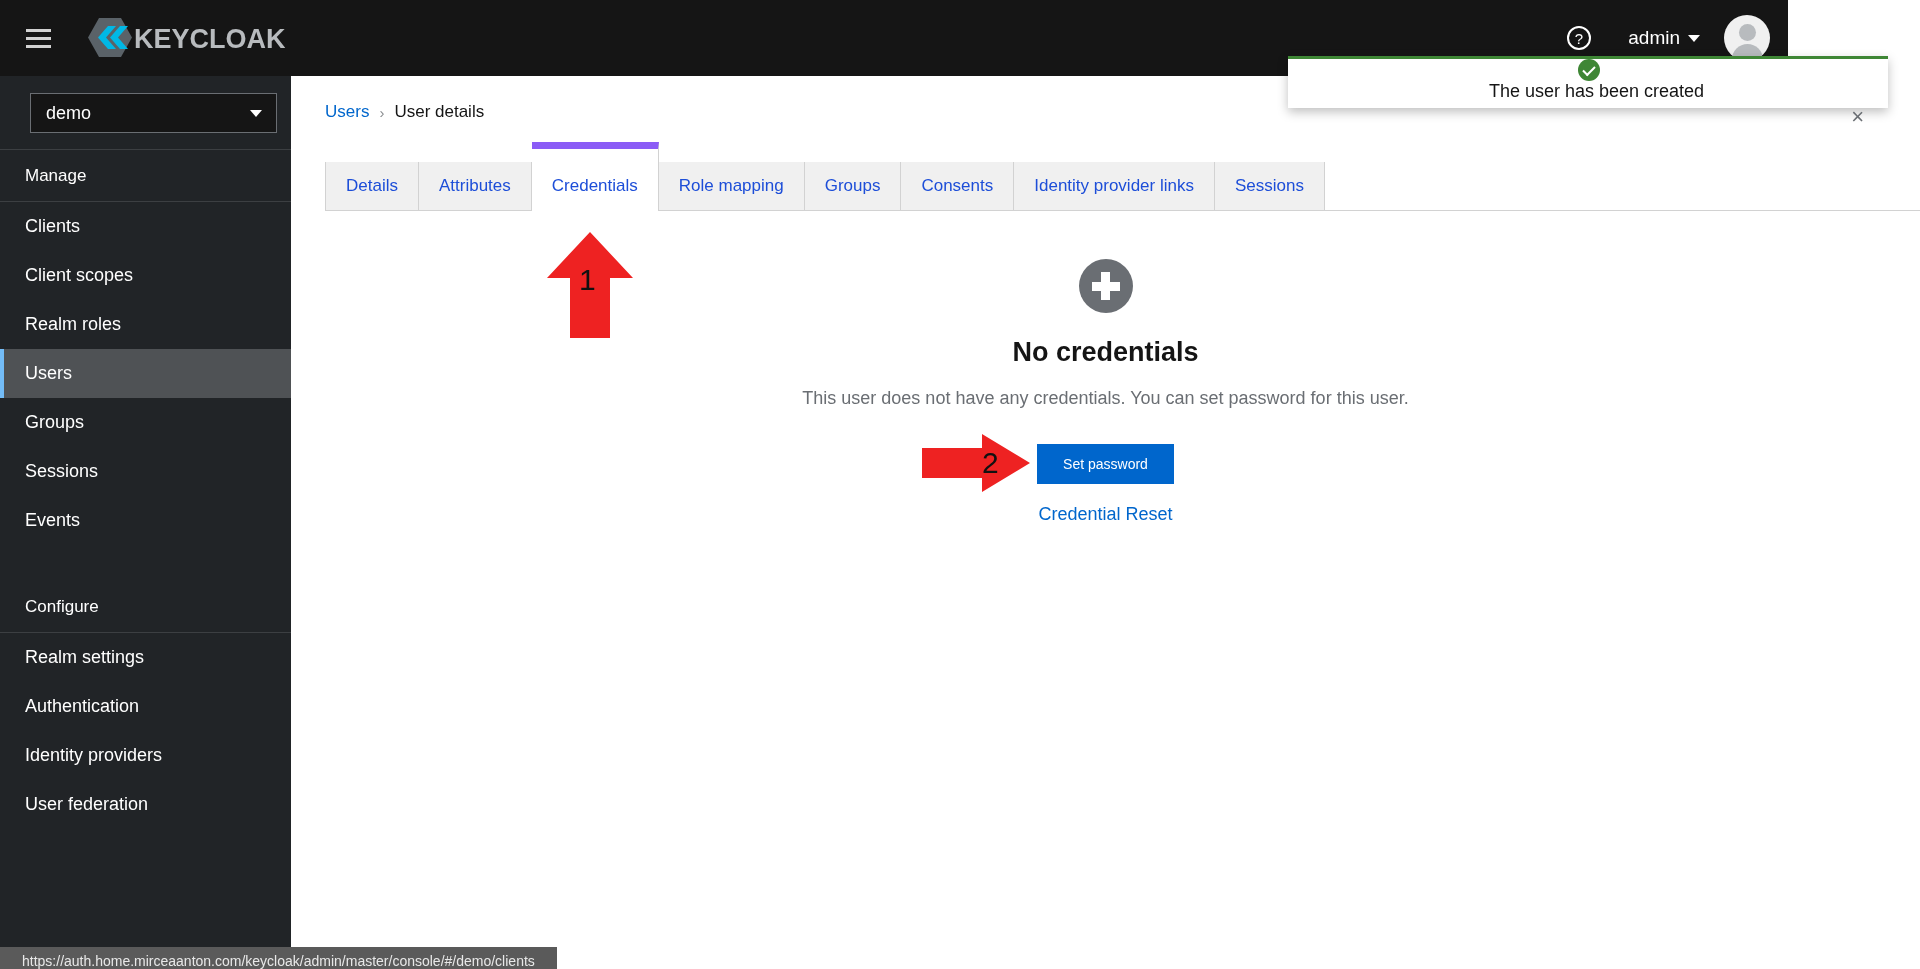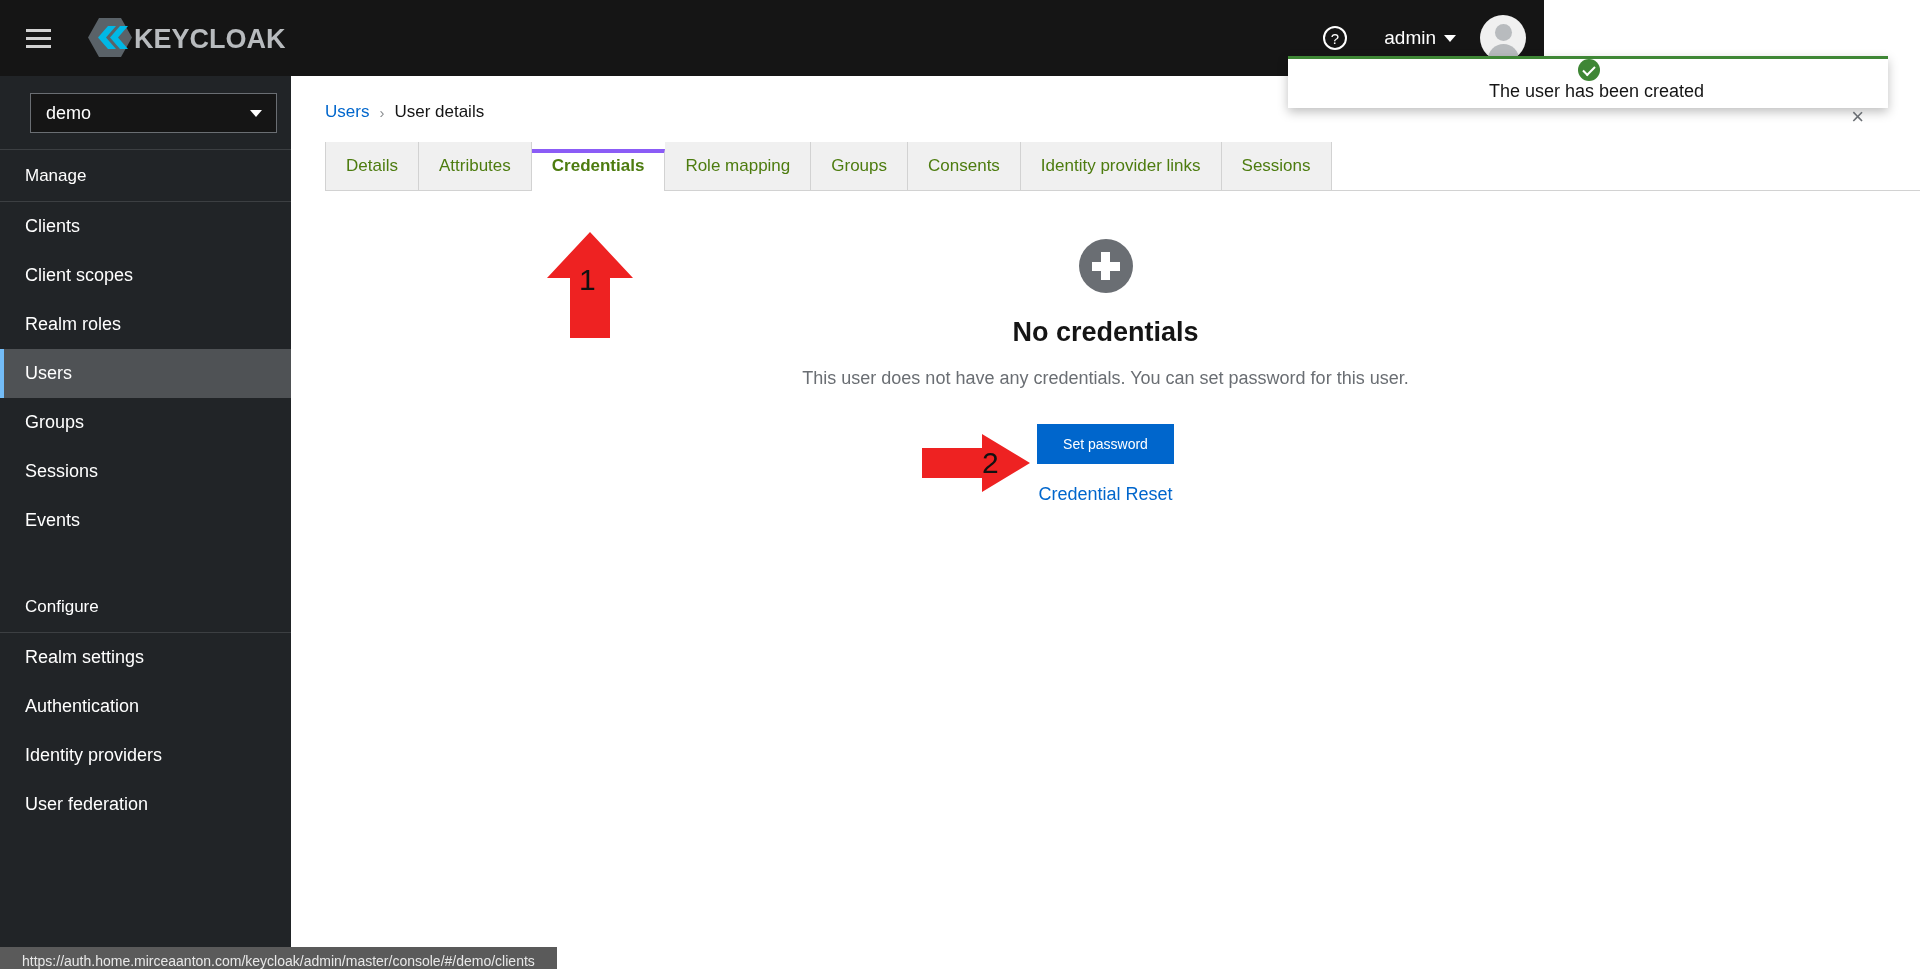--- a/index.html
+++ b/index.html
@@ -6,21 +6,21 @@
   html, body {
     width: 1920px; height: 969px;
     font-family: "Liberation Sans", sans-serif;
     background: #ffffff;
     overflow: hidden;
   }
   #app { position: relative; width: 1920px; height: 969px; }
 
   
   .masthead {
-    position: absolute; left: 0; top: 0; width: 1544px; height: 76px;
+    position: absolute; left: 0; top: 0; width: 1788px; height: 76px;
     background: #151515; display: flex; align-items: center;
     z-index: 30;
   }
   .hamburger {
     width: 48px; height: 48px; margin-left: 14px;
     display: flex; flex-direction: column; justify-content: center;
     align-items: center; gap: 5px; cursor: pointer;
   }
   .hamburger span { display: block; width: 25px; height: 3px; background: #d2d2d2; }
 
@@ -122,29 +122,29 @@
     width: 0; height: 0; border-left: 6px solid transparent;
     border-right: 6px solid transparent; border-top: 7px solid #151515;
   }
 
   
   .tabs {
     display: flex; align-items: flex-end; margin: 20px 0 0 34px;
     border-bottom: 1px solid #d2d2d2; position: relative;
   }
   .tab {
-    font-size: 17px; color: #4d7c0f; padding: 14px 20px 14px 20px;
+    font-size: 17px; color: #1d4ed8; padding: 14px 20px 14px 20px;
     background: #f0f0f0; border-right: 1px solid #d2d2d2;
     cursor: pointer; position: relative; white-space: nowrap;
   }
   .tab:first-child { border-left: 1px solid #d2d2d2; }
   .tab.active {
-    background: #ffffff; border-top: 4px solid #8b5cf6;
-    padding-top: 3px; margin-bottom: -1px; padding-bottom: 15px;
-    font-weight: bold;
+    background: #ffffff; border-top: 7px solid #8b5cf6;
+    padding-top: 27px; margin-bottom: -1px; padding-bottom: 15px;
+    font-weight: normal;
   }
   .tabs-filler { flex: 1 1 auto; }
 
   
   .empty-state {
     display: flex; flex-direction: column; align-items: center;
     padding-top: 48px;
   }
   .plus-circle {
     width: 54px; height: 54px; border-radius: 50%; background: #6a6e73;

